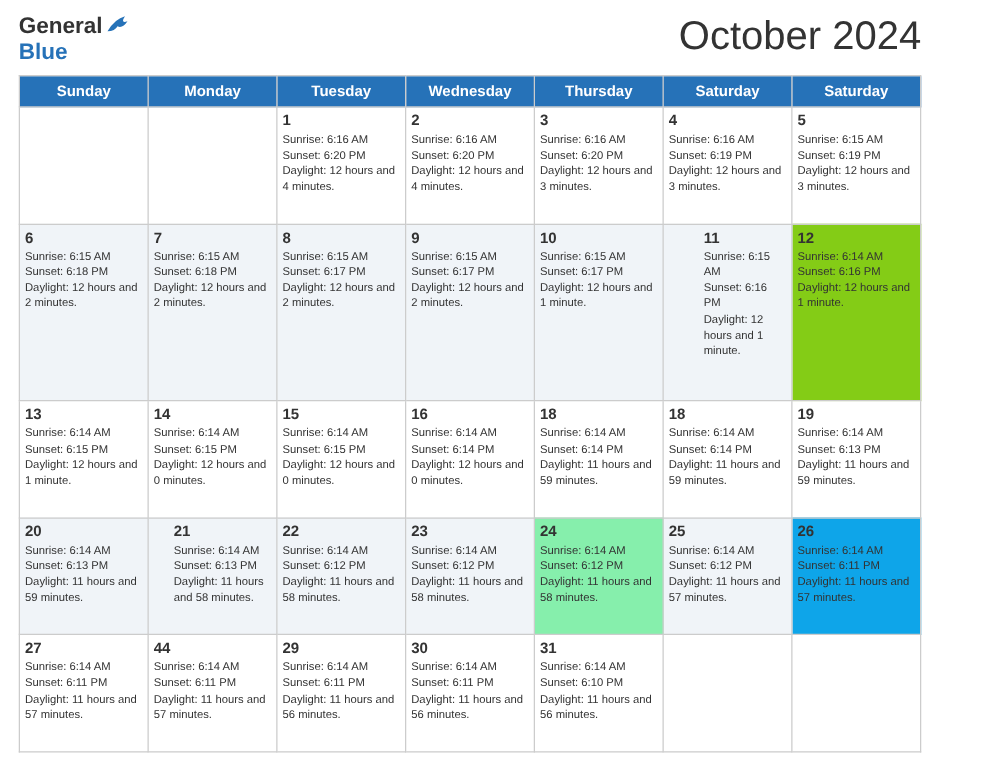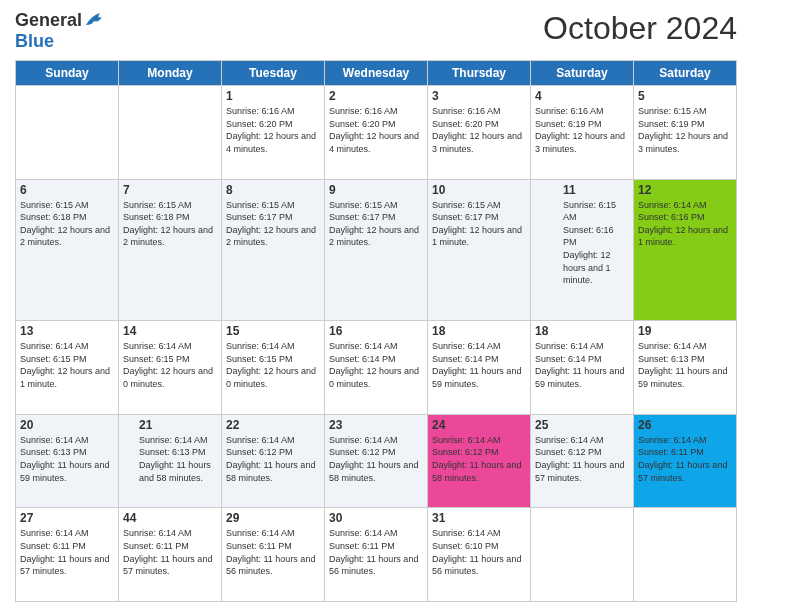--- a/index.html
+++ b/index.html
@@ -214,21 +214,21 @@
             <div class="day-info">Sunrise: 6:14 AM<br>Sunset: 6:13 PM<br>Daylight: 11 hours and 58 minutes.</div>
           </td>
           <td style="background: rgb(240, 244, 248);">
             <span class="day-num">22</span>
             <div class="day-info">Sunrise: 6:14 AM<br>Sunset: 6:12 PM<br>Daylight: 11 hours and 58 minutes.</div>
           </td>
           <td style="background: rgb(240, 244, 248);">
             <span class="day-num">23</span>
             <div class="day-info">Sunrise: 6:14 AM<br>Sunset: 6:12 PM<br>Daylight: 11 hours and 58 minutes.</div>
           </td>
-          <td style="background: #ec4899;">
+          <td style="background: #86efac;">
             <span class="day-num">24</span>
             <div class="day-info">Sunrise: 6:14 AM<br>Sunset: 6:12 PM<br>Daylight: 11 hours and 58 minutes.</div>
           </td>
           <td style="background: rgb(240, 244, 248);">
             <span class="day-num">25</span>
             <div class="day-info">Sunrise: 6:14 AM<br>Sunset: 6:12 PM<br>Daylight: 11 hours and 57 minutes.</div>
           </td>
           <td style="background: #0ea5e9;">
             <span class="day-num">26</span>
             <div class="day-info">Sunrise: 6:14 AM<br>Sunset: 6:11 PM<br>Daylight: 11 hours and 57 minutes.</div>

